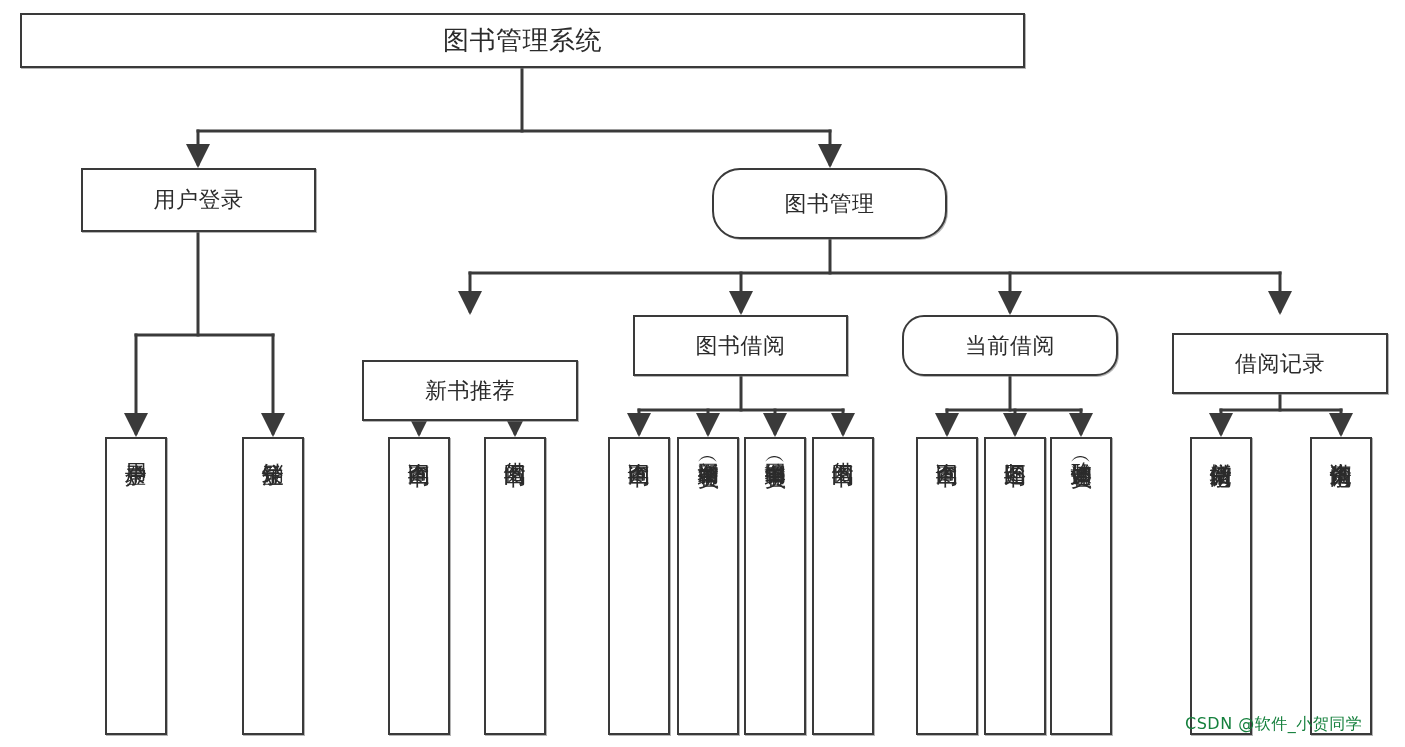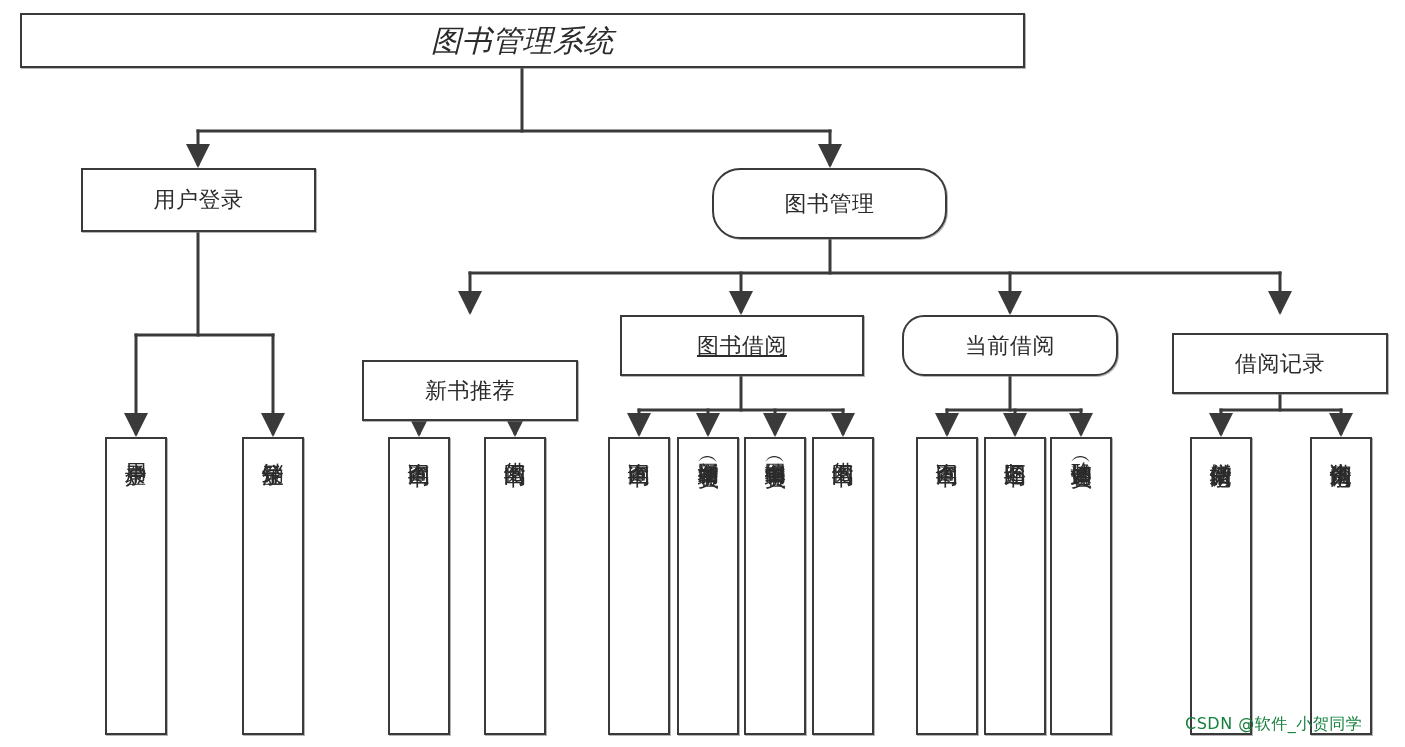--- a/index.html
+++ b/index.html
@@ -39,21 +39,21 @@
     display: block;
     text-align: center;
     line-height: 1.18;
     letter-spacing: 0.5px;
   }
   
   .node.h .label {
     writing-mode: horizontal-tb;
     font-size: 22px;
   }
-  .node.root .label { font-size: 30px; font-style: italic; }
+  .node.root .label { font-size: 26px; }
   
   .node.v {
     align-items: flex-start;
     justify-content: center;
     padding-top: 6px;
   }
   .node.v .label {
     writing-mode: vertical-rl;
     text-orientation: upright;
     font-size: 22px;
@@ -137,21 +137,21 @@
   <div class="node h" style="left: 81px; top: 168px; width: 235px; height: 64px;">
     <span class="label">用户登录</span>
   </div>
   <div class="node h" style="left: 712px; top: 168px; width: 235px; height: 71px; border-radius: 28px;">
     <span class="label">图书管理</span>
   </div>
 
   <div class="node h" style="left: 362px; top: 315px; width: 216px; height: 61px; margin-top: 45px;">
     <span class="label">新书推荐</span>
   </div>
-  <div class="node h" style="left: 620px; top: 315px; width: 244px; height: 61px; text-decoration: underline;">
+  <div class="node h" style="left: 633px; top: 315px; width: 215px; height: 61px;">
     <span class="label">图书借阅</span>
   </div>
   <div class="node h" style="left: 902px; top: 315px; width: 216px; height: 61px; border-radius: 22px;">
     <span class="label">当前借阅</span>
   </div>
   <div class="node h" style="left: 1172px; top: 333px; width: 216px; height: 61px; justify-content: center;">
     <span class="label">借阅记录</span>
   </div>
 
   <div class="node v" style="left: 105px; top: 437px; width: 62px; height: 298px;">

